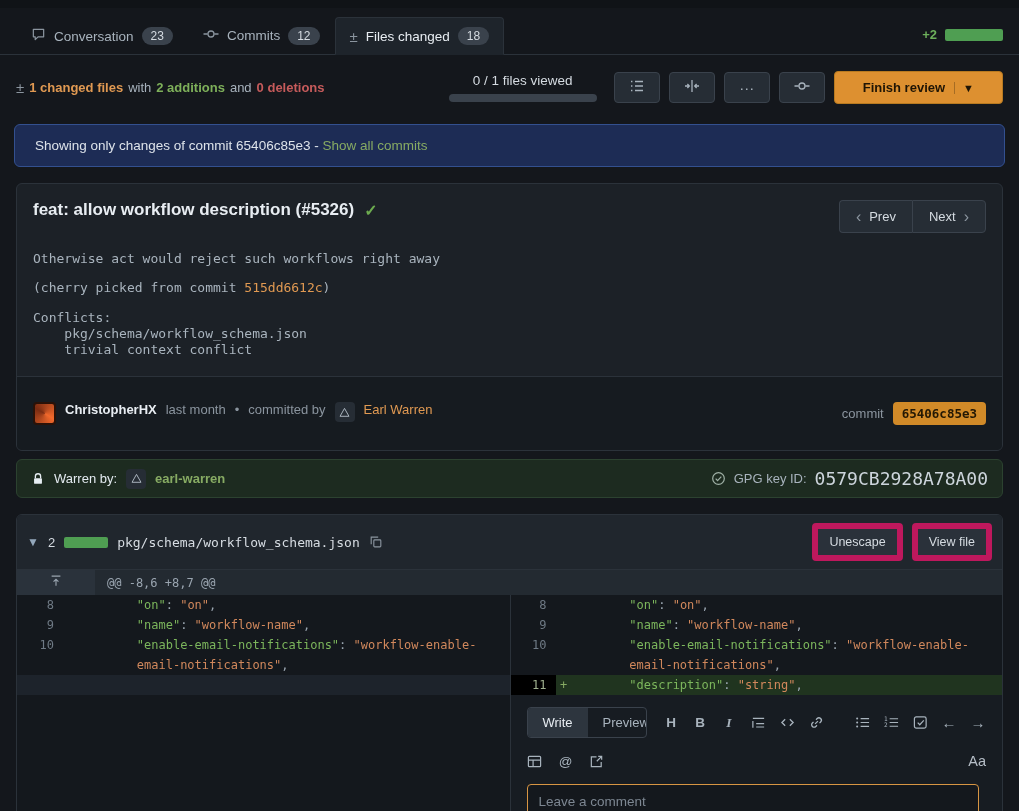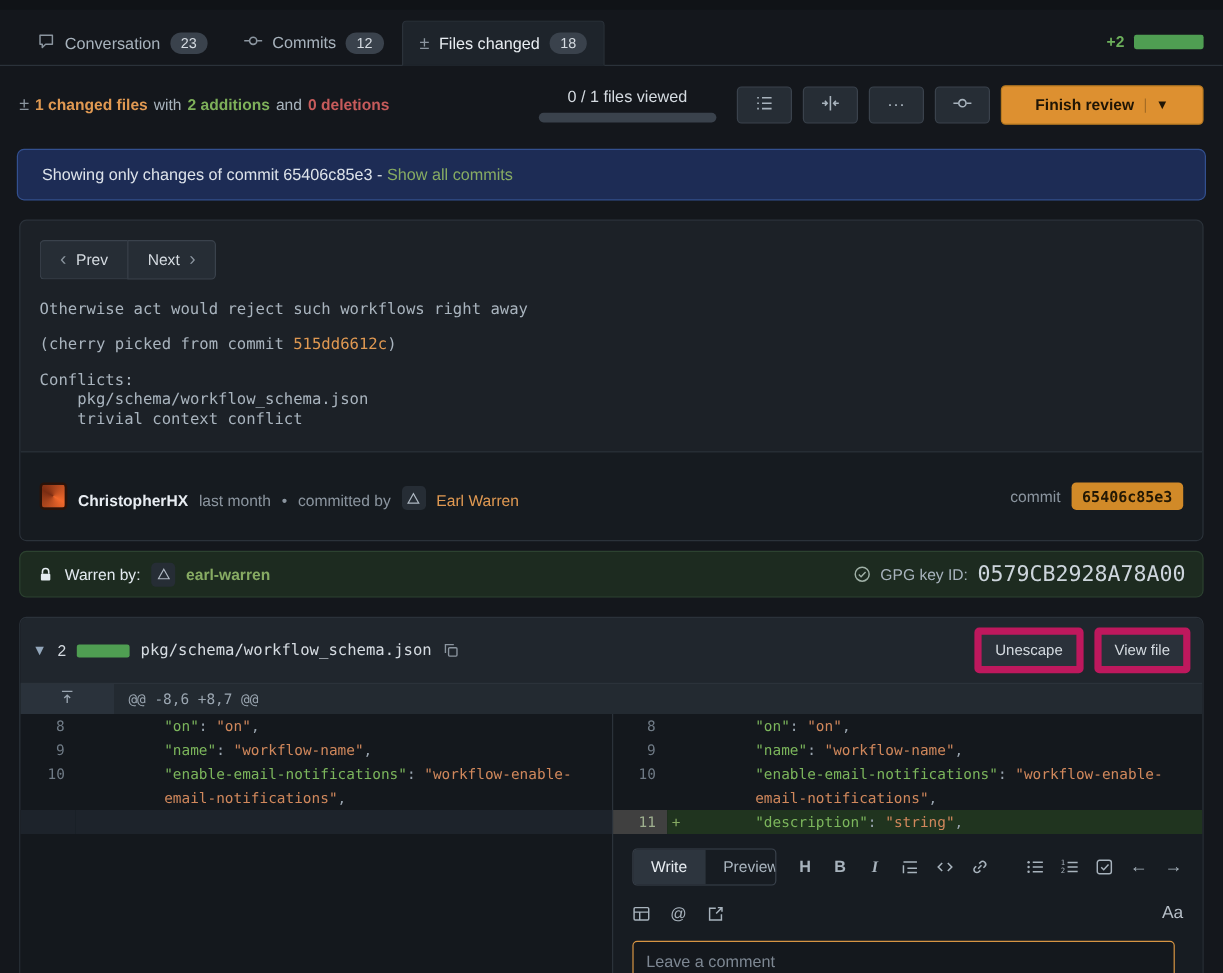--- a/index.html
+++ b/index.html
@@ -43,21 +43,21 @@
   .check{color:#6cab4f;font-weight:700;font-size:16px}
   .btn-group{display:flex}
   .btn-group .gbtn{display:flex;align-items:center;gap:8px;background:#262d35;border:1px solid #3a424c;color:#d5dbe1;height:33px;padding:0 16px;cursor:pointer;font-size:13px}
   .btn-group .gbtn:first-child{border-radius:4px 0 0 4px;border-right:none}
   .btn-group .gbtn:last-child{border-radius:0 4px 4px 0}
   .chev{color:#8b959f;font-size:16px;line-height:1}
   .commit-body{padding:8px 16px 18px;font-family:"DejaVu Sans Mono",monospace;font-size:13px;color:#a9b4be;line-height:1.25}
   .para{margin-top:13px;white-space:pre-wrap}
   .para:first-child{margin-top:6px}
   .sha-link{color:#e09952;cursor:pointer}
-  .commit-foot{display:flex;align-items:flex-end;gap:9px;background:#161b20;border-top:1px solid #2b323a;padding:25px 16px}
+  .commit-foot{display:flex;align-items:flex-start;gap:9px;background:#161b20;border-top:1px solid #2b323a;padding:25px 16px}
   .avatar{width:23px;height:23px;border-radius:4px;flex:0 0 auto;cursor:pointer}
   .av-ch{background:conic-gradient(from 120deg,#f2692c,#7a2c12,#f2692c);border:2px solid #2a1208}
   .av-tri{background:#262d35;display:flex;align-items:center;justify-content:center}
   .av-sm{width:20px;height:20px}
   .author-name{color:#e8edf2;font-weight:700;cursor:pointer}
   .muted{color:#8b959f}
   .committer{color:#e09952;font-weight:400;cursor:pointer}
   .commit-foot-right{margin-left:auto;display:flex;align-items:center;gap:9px}
   .sha-badge{background:#d18a28;color:#231804;font-family:"DejaVu Sans Mono",monospace;font-size:12.5px;padding:4px 9px;border-radius:4px;font-weight:700;cursor:pointer}
 
@@ -82,21 +82,21 @@
   .hunk{display:flex;align-items:stretch;background:#232a31}
   .hunk .gutter{width:78px;display:flex;align-items:center;justify-content:center;background:#2a323b;color:#9aa5b0;cursor:pointer;padding:4px 0}
   .hunk .htext{display:flex;align-items:center;padding:4px 12px;color:#9aa5b0;font-family:"DejaVu Sans Mono",monospace;font-size:12px}
 
   .diff-grid{display:grid;grid-template-columns:46px 1fr 46px 1fr;font-family:"DejaVu Sans Mono",monospace;font-size:12px;line-height:20px}
   .ln{color:#6f7a85;text-align:right;padding:0 9px 0 4px;user-select:none;cursor:pointer}
   .rs{border-left:1px solid #2b323a}
   .code{white-space:pre-wrap;overflow-wrap:break-word;padding-right:10px;padding-left:calc(16px + 8ch);text-indent:calc(-16px - 8ch);color:#9aa5b0}
   .code .mk{display:inline-block;width:16px;text-indent:0;text-align:center;color:#87ab63}
   .cell-add{background:#20341f}
-  .ln-add{background:#404040;color:#9fb08f}
+  .ln-add{background:#000000;color:#9fb08f}
   .cell-empty{background:#1d232b}
   .k{color:#7cb65c}
   .v{color:#d1885c}
   .p{color:#9aa5b0}
 
   
   .comment-row{display:flex;align-items:stretch;height:260px}
   .cr-left{width:50%;background:#14181d}
   .cr-right{width:50%;border-left:1px solid #2b323a;background:#171c22;padding:12px 16px 0}
   .cf-top{display:flex;align-items:center}
@@ -187,20 +187,24 @@
   </div>
 </div>
 
 <div class="banner">
   <span>Showing only changes of commit 65406c85e3 -</span>
   <span class="blink">Show all commits</span>
 </div>
 
 <div class="panel">
   <div class="commit-head">
+    <div class="commit-title">
+      <span>feat: allow workflow description (#5326)</span>
+      <span class="check">✓</span>
+    </div>
     <div class="btn-group">
       <button class="gbtn">
         <span class="chev">‹</span>
         <span>Prev</span>
       </button>
       <button class="gbtn">
         <span>Next</span>
         <span class="chev">›</span>
       </button>
     </div>

